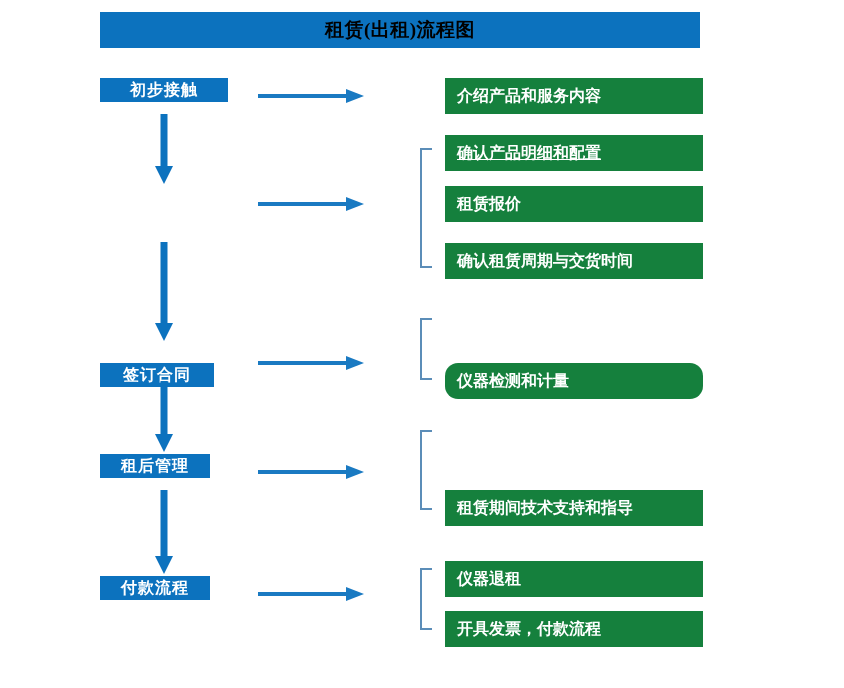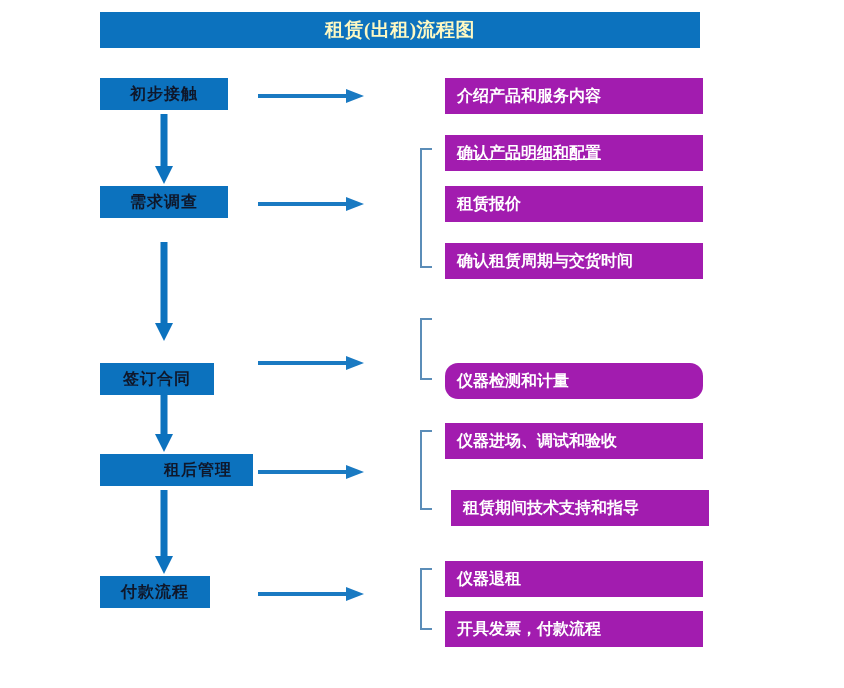--- a/index.html
+++ b/index.html
@@ -19,52 +19,52 @@
   }
 
   
   .title-bar {
     position: absolute;
     left: 100px;
     top: 12px;
     width: 600px;
     height: 36px;
     background: #0C72BE;
-    color: #fef9c3;
+    color: #000000;
     font-size: 19px;
     font-weight: bold;
     letter-spacing: 0.5px;
     display: flex;
     align-items: center;
     justify-content: center;
     text-align: center;
   }
 
   
   .stage-box {
     position: absolute;
-    height: 32px;
+    height: 24px;
     background: #0C72BE;
-    color: #0f172a;
+    color: #ffffff;
     font-size: 16px;
     font-weight: bold;
     display: flex;
     align-items: center;
     justify-content: center;
     white-space: nowrap;
     letter-spacing: 1px;
   }
 
   
   .detail-box {
     position: absolute;
     left: 445px;
     width: 258px;
     height: 36px;
-    background: #a21caf;
+    background: #15803d;
     color: #ffffff;
     font-size: 16px;
     font-weight: bold;
     display: flex;
     align-items: center;
     padding-left: 12px;
     box-sizing: border-box;
     white-space: nowrap;
   }
 
@@ -89,25 +89,24 @@
 </style>
 </head>
 <body>
 
 <div id="canvas">
 
   <div class="title-bar">租赁(出租)流程图</div>
 
   <div class="stage-box" style="left:100px; top:78px; width:128px;">初步接触</div>
 
-  <div class="stage-box" style="left:100px; top:186px; width:128px;">需求调查</div>
 
   <div class="stage-box" style="left:100px; top:363px; width:114px;">签订合同</div>
 
-  <div class="stage-box" style="left:100px; top:454px; width:110px;padding-left:43px;">租后管理</div>
+  <div class="stage-box" style="left:100px; top:454px; width:110px;">租后管理</div>
 
   <div class="stage-box" style="left:100px; top:576px; width:110px;">付款流程</div>
 
   <div class="arrow-down" style="left:152px; top:114px; height:72px;">
     <svg width="24" height="72" viewBox="0 0 24 72">
       <rect x="8.5" y="0" width="7" height="54" fill="#0C72BE"></rect>
       <polygon points="3,52 21,52 12,70" fill="#0C72BE"></polygon>
     </svg>
   </div>
 
@@ -192,19 +191,18 @@
   </div>
 
   <div class="detail-box" style="top:78px;">介绍产品和服务内容</div>
 
   <div class="detail-box" style="top:135px;text-decoration:underline;">确认产品明细和配置</div>
   <div class="detail-box" style="top:186px;">租赁报价</div>
   <div class="detail-box" style="top:243px;">确认租赁周期与交货时间</div>
 
   <div class="detail-box" style="top:363px;border-radius:13px;">仪器检测和计量</div>
 
-  <div class="detail-box" style="top:423px;">仪器进场、调试和验收</div>
-  <div class="detail-box" style="top:490px;margin-left:6px;">租赁期间技术支持和指导</div>
+  <div class="detail-box" style="top:490px;">租赁期间技术支持和指导</div>
 
   <div class="detail-box" style="top:561px;">仪器退租</div>
   <div class="detail-box" style="top:611px;">开具发票，付款流程</div>
 
 </div>
 
 </body></html>

